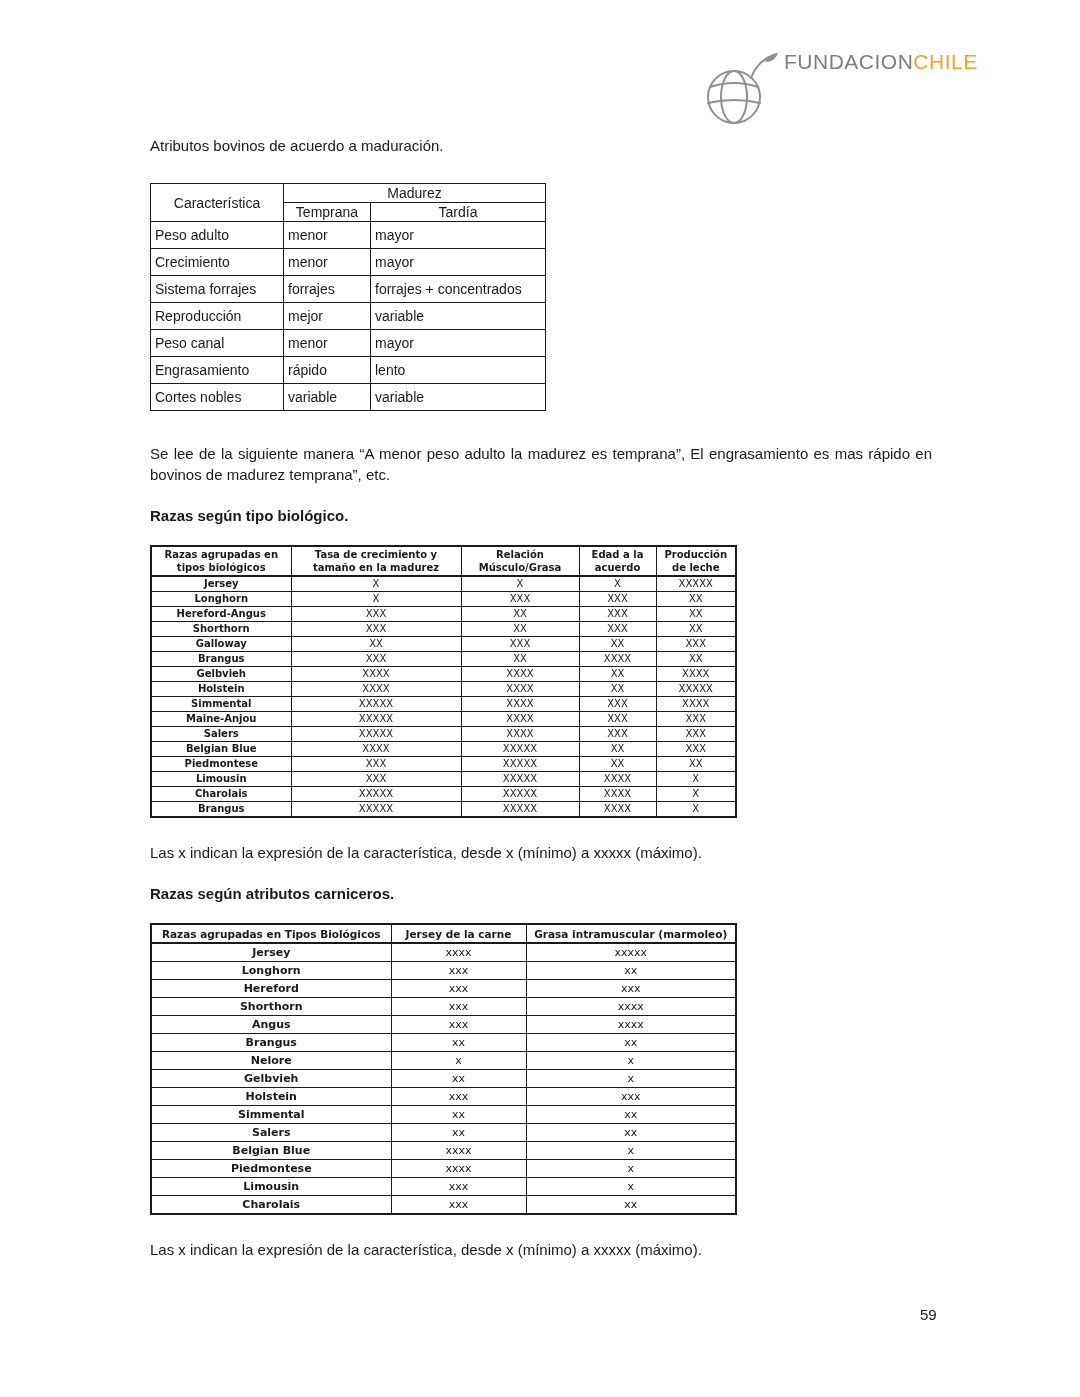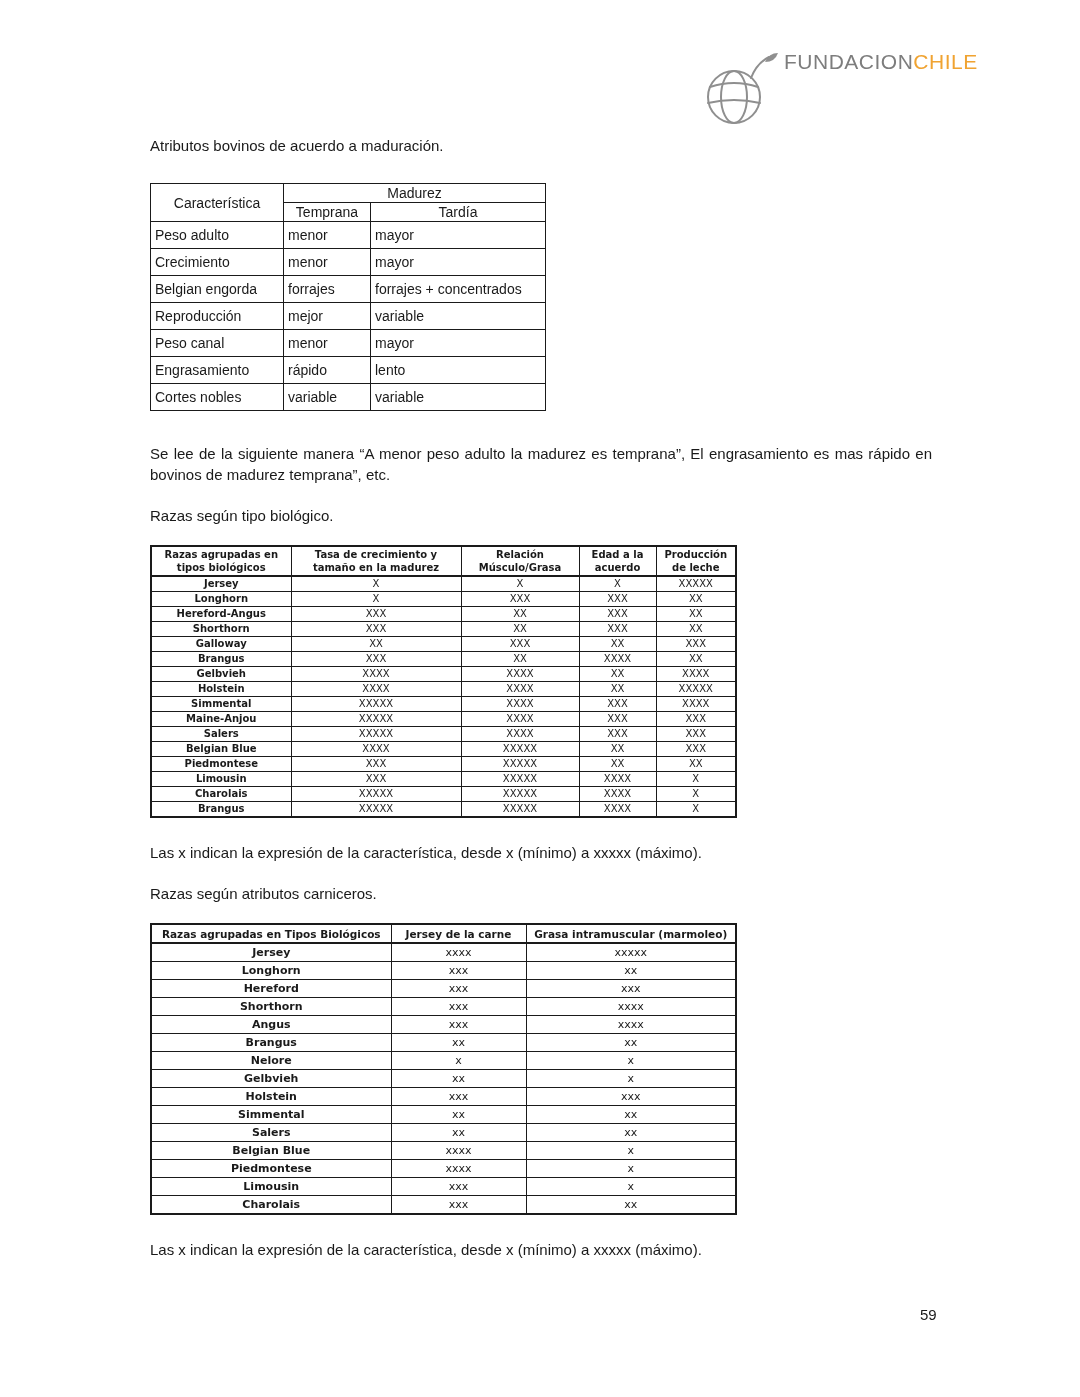--- a/index.html
+++ b/index.html
@@ -9,21 +9,21 @@
   
   .logo{position:absolute;top:50px;left:700px;display:flex;align-items:flex-start;}
   .logo-text{font-size:21px;letter-spacing:.5px;padding-bottom:13px;padding-left:4px;
              font-family:"Liberation Sans",sans-serif;color:#7d7d7d;white-space:nowrap;}
   .logo-text .chile{color:#f0a331;}
 
   
   .content{position:absolute;left:150px;top:136px;width:782px;}
   .title,.h2,.note{font-size:15px;line-height:20px;}
   .para{margin-top:32px;font-size:15px;line-height:21px;text-align:justify;}
-  .h2{margin-top:21px;}
+  .h2{margin-top:21px;font-weight:bold;}
   .note{margin-top:25px;}
 
   table{border-collapse:collapse;table-layout:fixed;}
   td,th{overflow:hidden;}
 
   
   .t1{margin-top:27px;width:395px;font-size:14px;}
   .t1 th,.t1 td{border:1px solid #1a1a1a;font-weight:normal;}
   .t1 th{text-align:center;height:18px;padding:0 2px;}
   .t1 td{text-align:left;height:18px;padding:4px 4px;white-space:nowrap;}
@@ -94,21 +94,21 @@
             <td>Peso adulto</td>
             <td>menor</td>
             <td>mayor</td>
           </tr>
           <tr>
             <td>Crecimiento</td>
             <td>menor</td>
             <td>mayor</td>
           </tr>
           <tr>
-            <td>Belgian engorda</td>
+            <td>Sistema forrajes</td>
             <td>forrajes</td>
             <td>forrajes + concentrados</td>
           </tr>
           <tr>
             <td>Reproducción</td>
             <td>mejor</td>
             <td>variable</td>
           </tr>
           <tr>
             <td>Peso canal</td>

